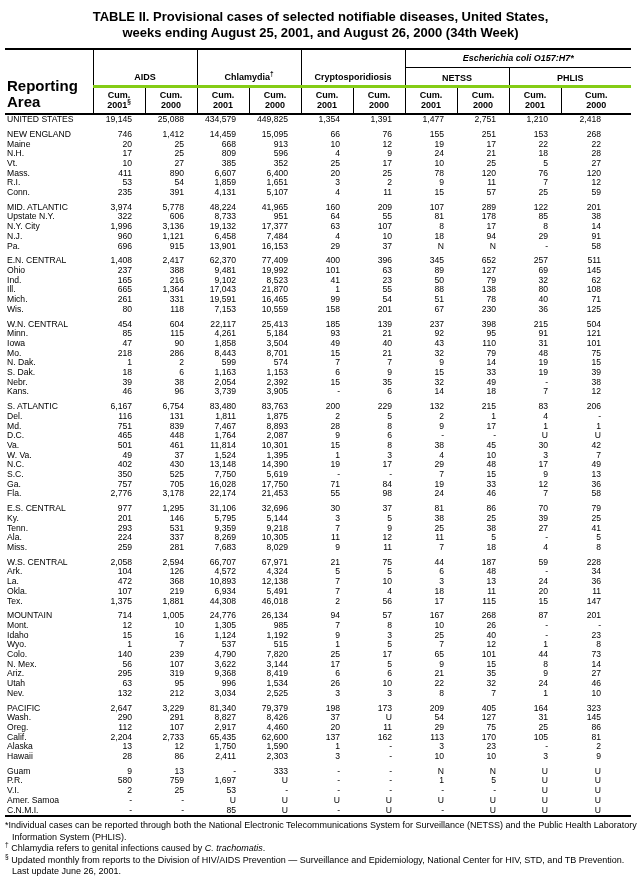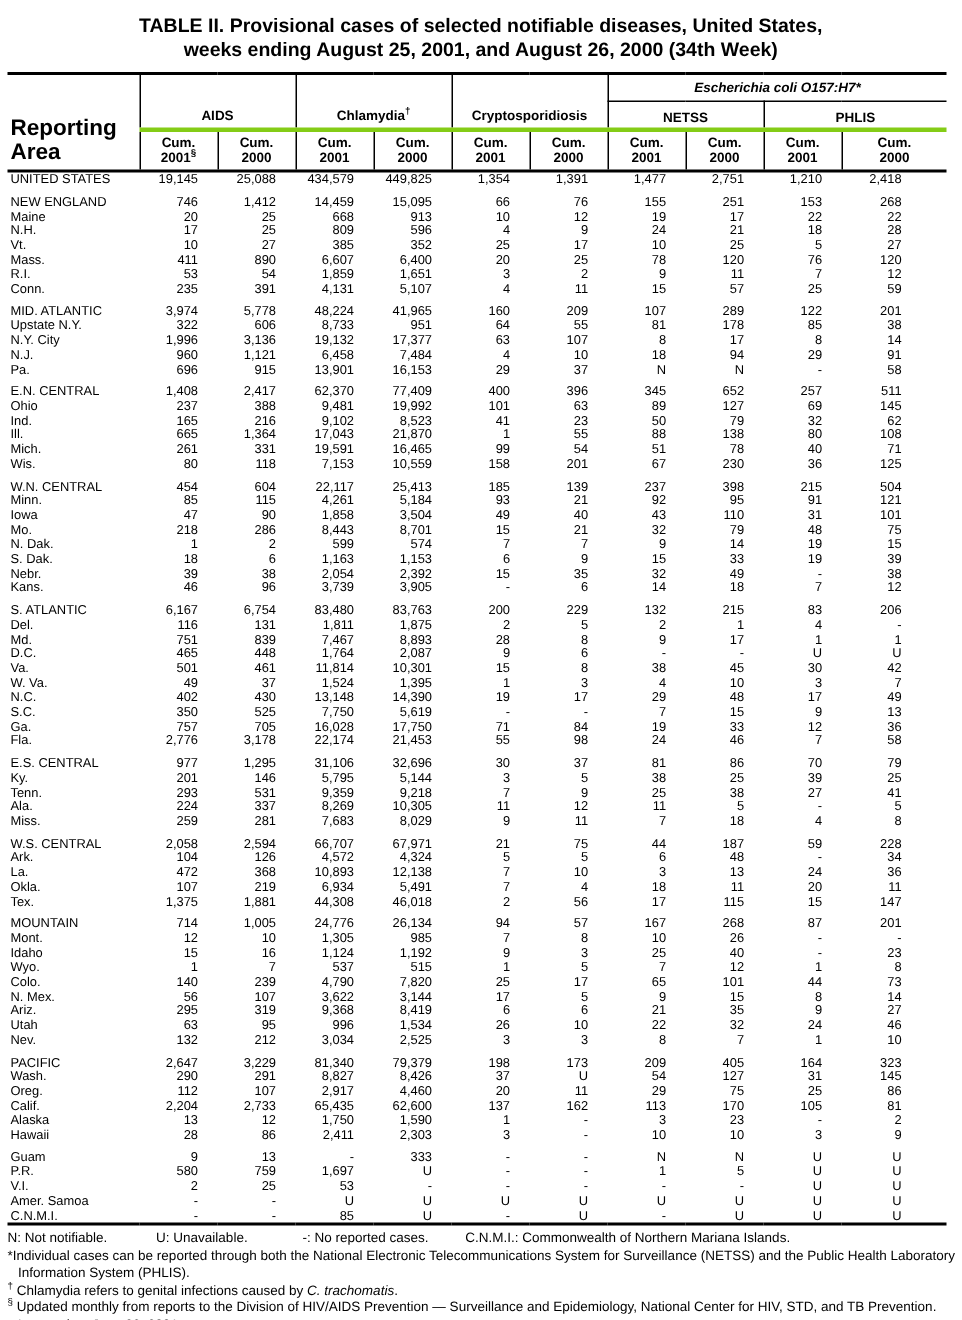--- a/index.html
+++ b/index.html
@@ -1014,24 +1014,18 @@
           <td class="num">U</td>
           <td class="num">-</td>
           <td class="num">U</td>
           <td class="num">U</td>
           <td class="num last">U</td>
         </tr>
       </tbody>
   </table>
 
   <div class="footnotes">
-    <div class="legend">
-      <span class="li0">N: Not notifiable.</span>
-      <span class="li1">U: Unavailable.</span>
-      <span class="li2">-: No reported cases.</span>
-      <span>C.N.M.I.: Commonwealth of Northern Mariana Islands.</span>
-    </div>
     <div class="fn"><span>*</span><span>Individual cases can be reported through both the National Electronic Telecommunications System for Surveillance (NETSS) and the Public Health Laboratory Information System (PHLIS).</span></div>
     <div class="fn"><sup>†</sup><span> Chlamydia refers to genital infections caused by </span><i>C. trachomatis</i><span>.</span></div>
     <div class="fn"><sup>§</sup><span> Updated monthly from reports to the Division of HIV/AIDS Prevention — Surveillance and Epidemiology, National Center for HIV, STD, and TB Prevention. Last update June 26, 2001.</span></div>
   </div>
 
 </div>
 
 </body></html>

